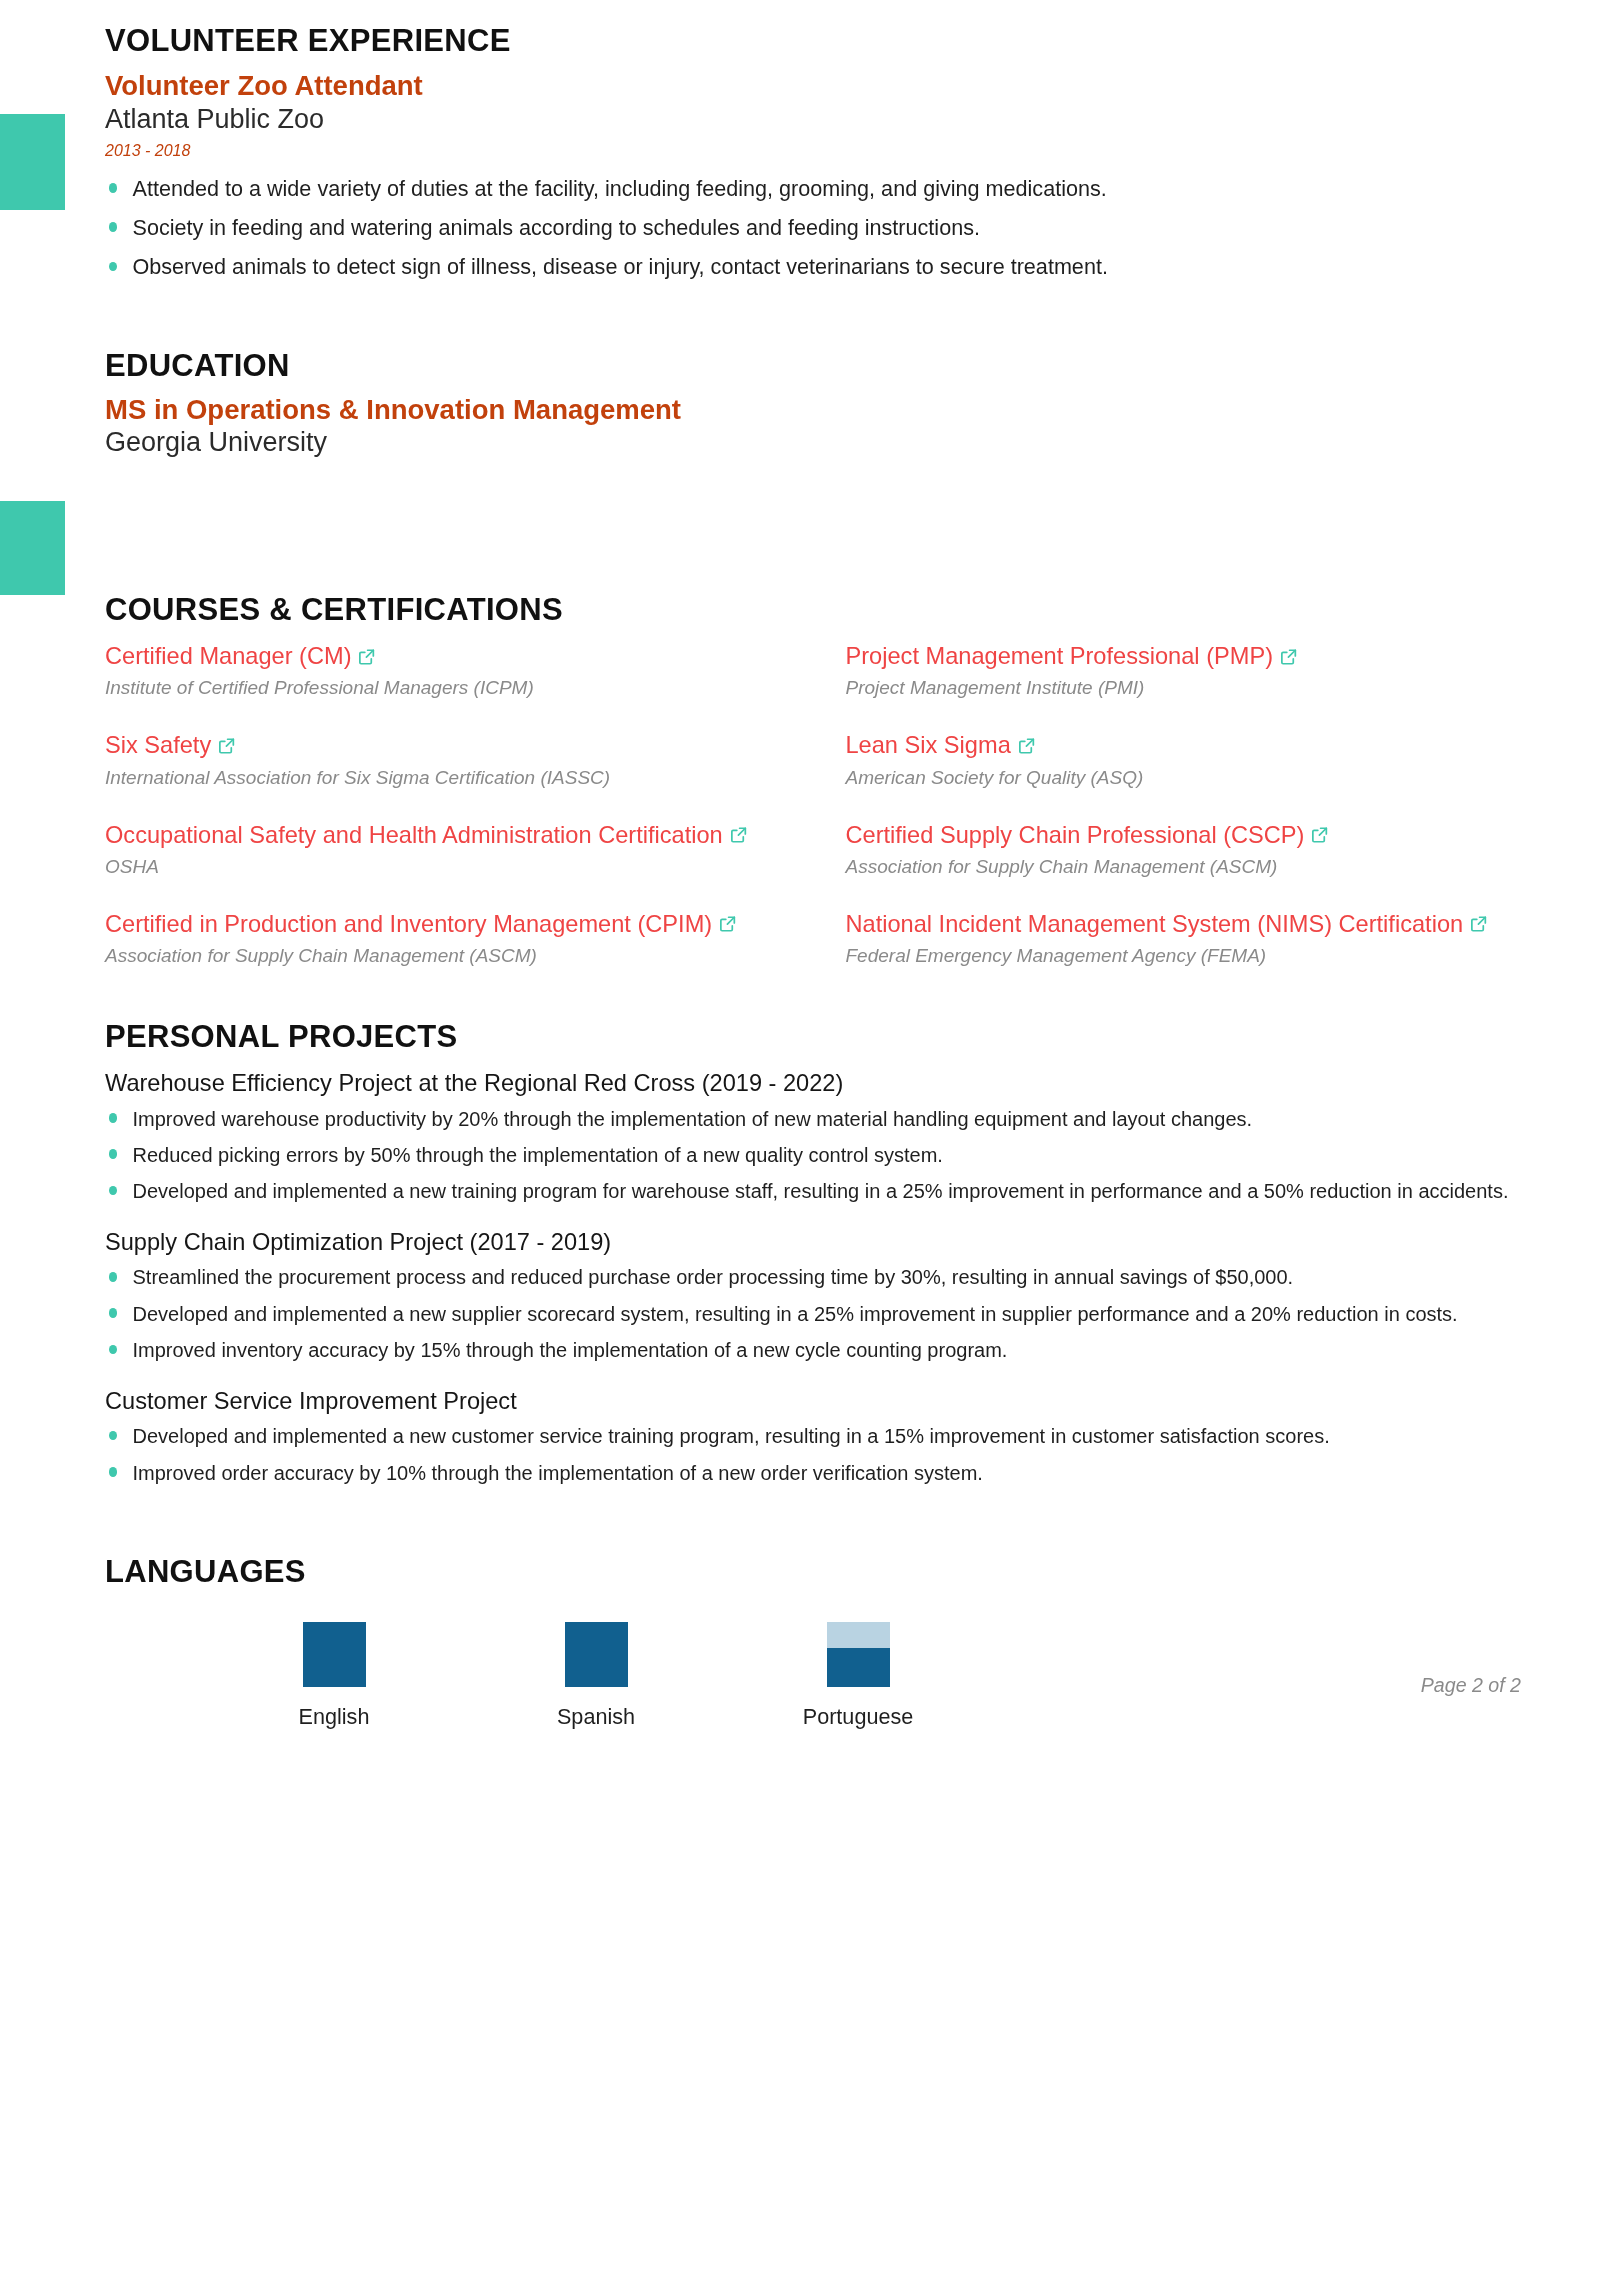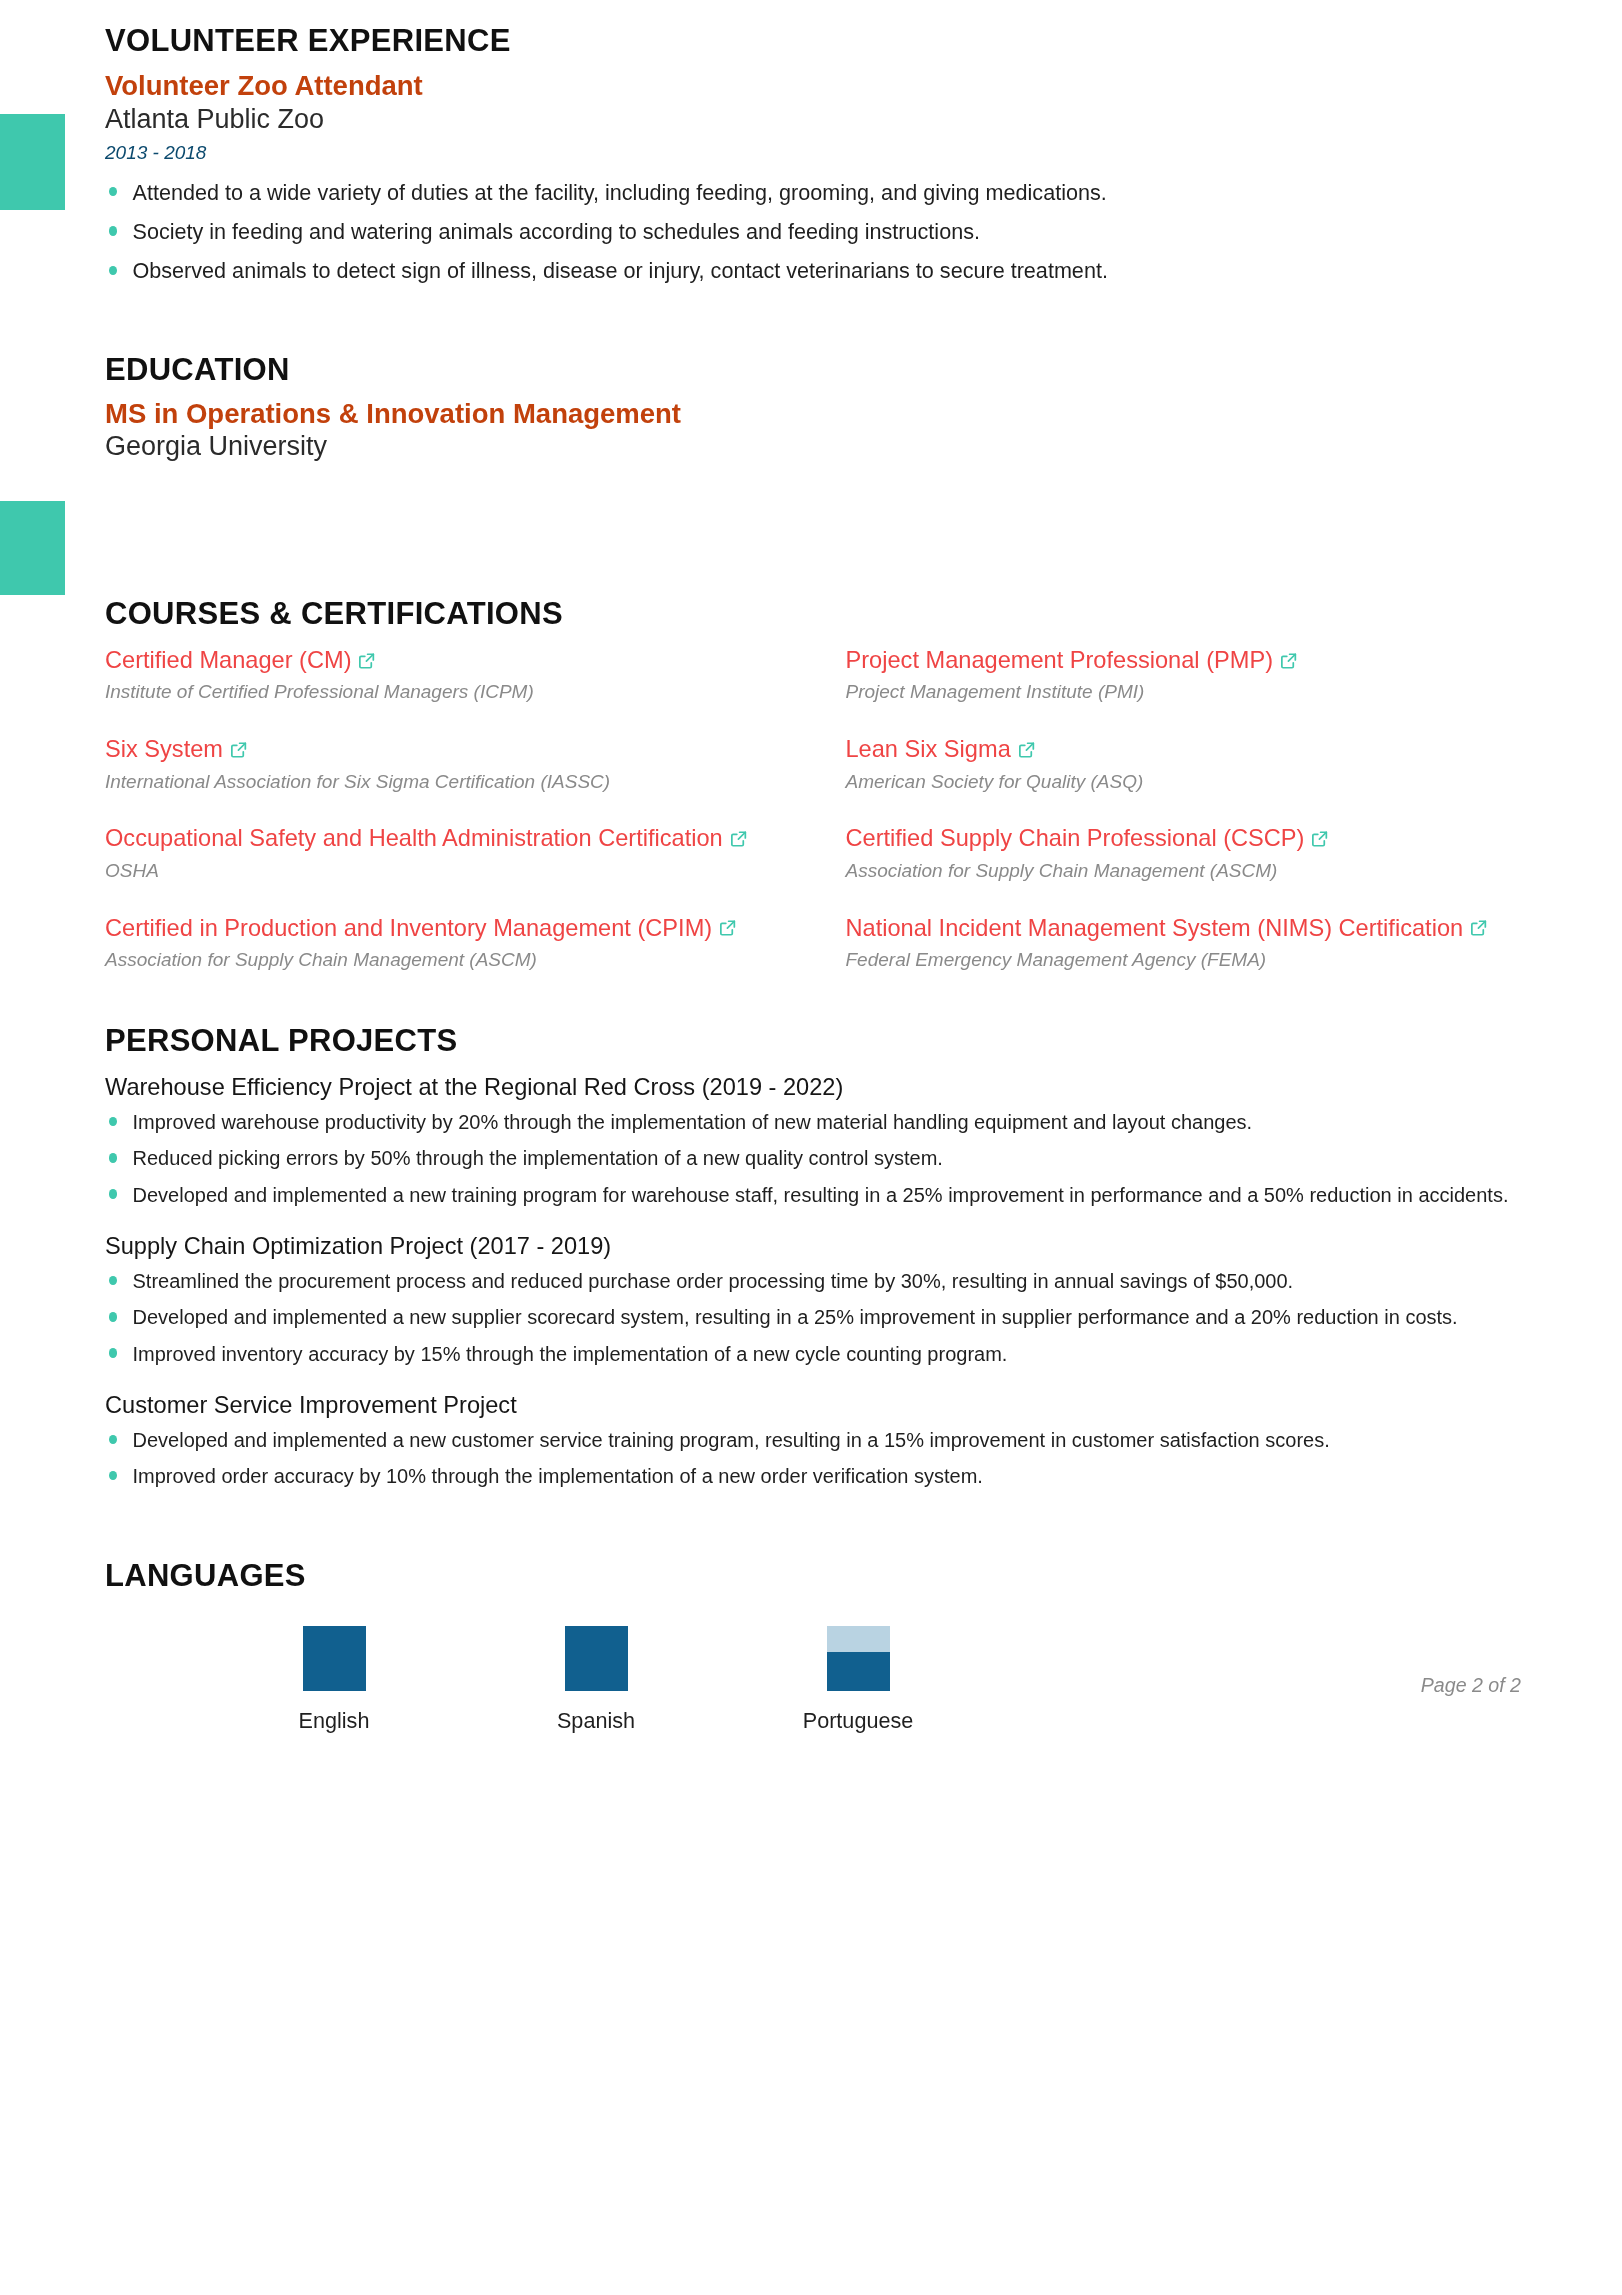--- a/index.html
+++ b/index.html
@@ -60,23 +60,23 @@
     margin: 0;
   }
   .entry-sub {
     font-size: 27px;
     font-weight: normal;
     color: #2b2b2b;
     line-height: 1.22;
     margin: 0;
   }
   .entry-dates {
-    font-size: 19px;
+    font-size: 16px;
     font-style: italic;
-    color: #0c4a6e;
+    color: #c2410c;
     line-height: 1.3;
     margin: 0;
   }
 
   
   ul.bullets {
     list-style: none;
     margin: 0;
     padding: 0;
   }
@@ -242,21 +242,21 @@
         <div class="cert-item">
           <div class="cert-name"><span>Certified Manager (CM)</span><a class="ext-link-icon"><svg viewBox="0 0 24 24" fill="none" stroke="#3fc8ad" stroke-width="2.1" stroke-linecap="round" stroke-linejoin="round">
                   <path d="M13 4h7v7"></path>
                   <path d="M20 4l-8.5 8.5"></path>
                   <path d="M17.5 14.5V19a1.5 1.5 0 0 1-1.5 1.5H5A1.5 1.5 0 0 1 3.5 19V8A1.5 1.5 0 0 1 5 6.5h4.6"></path>
                 </svg></a></div>
           <div class="cert-org">Institute of Certified Professional Managers (ICPM)</div>
         </div>
 
         <div class="cert-item">
-          <div class="cert-name"><span>Six System</span><a class="ext-link-icon"><svg viewBox="0 0 24 24" fill="none" stroke="#3fc8ad" stroke-width="2.1" stroke-linecap="round" stroke-linejoin="round">
+          <div class="cert-name"><span>Six Safety</span><a class="ext-link-icon"><svg viewBox="0 0 24 24" fill="none" stroke="#3fc8ad" stroke-width="2.1" stroke-linecap="round" stroke-linejoin="round">
                   <path d="M13 4h7v7"></path>
                   <path d="M20 4l-8.5 8.5"></path>
                   <path d="M17.5 14.5V19a1.5 1.5 0 0 1-1.5 1.5H5A1.5 1.5 0 0 1 3.5 19V8A1.5 1.5 0 0 1 5 6.5h4.6"></path>
                 </svg></a></div>
           <div class="cert-org">International Association for Six Sigma Certification (IASSC)</div>
         </div>
 
         <div class="cert-item">
           <div class="cert-name"><span>Occupational Safety and Health Administration Certification</span><a class="ext-link-icon"><svg viewBox="0 0 24 24" fill="none" stroke="#3fc8ad" stroke-width="2.1" stroke-linecap="round" stroke-linejoin="round">
                   <path d="M13 4h7v7"></path>

